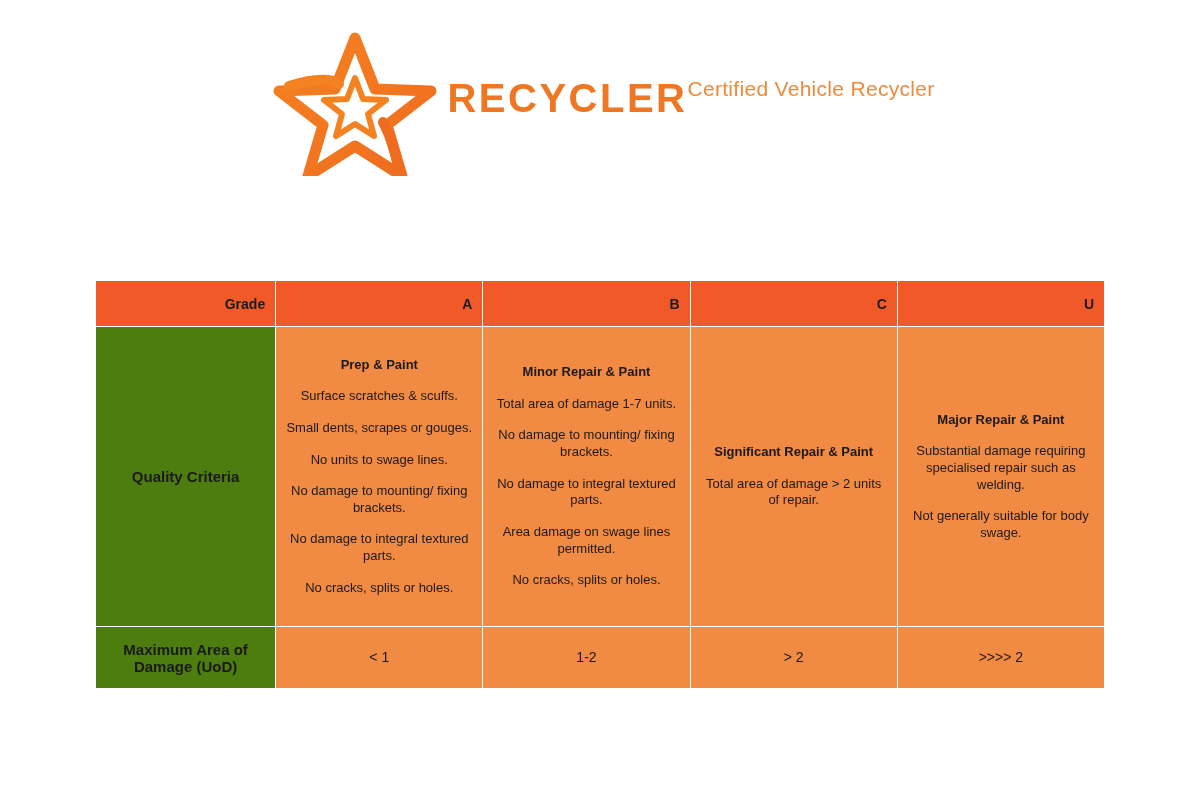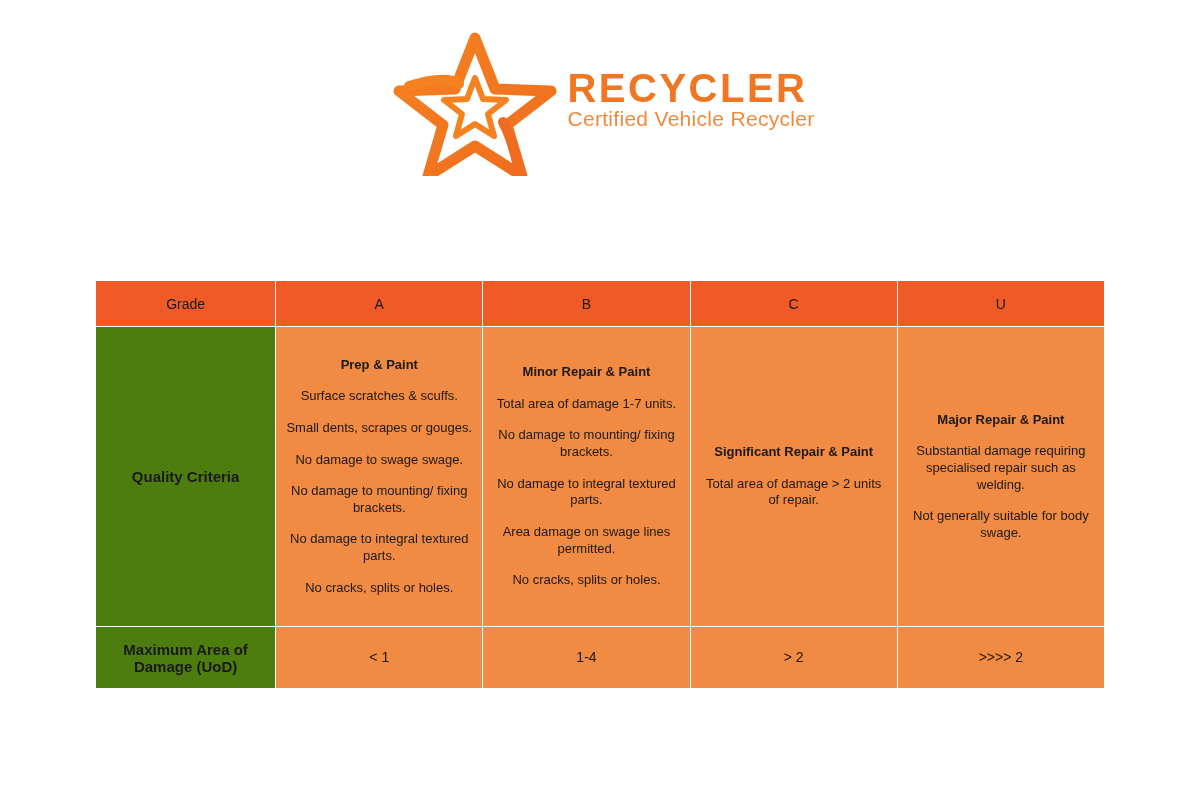--- a/index.html
+++ b/index.html
@@ -37,21 +37,20 @@
     gap: 2px;
   }
   #logo-mark {
     width: 180px;
     height: 150px;
     flex: 0 0 auto;
     position: relative;
   }
   #logo-text {
     display: flex;
-    flex-direction: column;
     justify-content: center;
     padding-bottom: 6px;
   }
   #logo-title {
     font-size: 40px;
     font-weight: bold;
     letter-spacing: 2.5px;
     color: #ef7622;
     line-height: 1;
   }
@@ -88,22 +87,22 @@
   #grading-table td, #grading-table th {
     border: 1px solid #ffffff;
     vertical-align: middle;
     padding: 6px 10px;
   }
 
   .hdr-cell {
     background: #f05a28;
     color: #1a1a1a;
     font-size: 14px;
-    font-weight: normal;
-    text-align: center;
+    font-weight: bold;
+    text-align: right;
     height: 46px;
   }
   .row-label {
     background: #4d7c0f;
     color: #1a1a1a;
     font-size: 15px;
     font-weight: bold;
     text-align: center;
   }
   .body-cell {
@@ -175,21 +174,21 @@
         <th class="hdr-cell">U</th>
       </tr>
     </thead>
     <tbody>
       <tr>
         <td class="row-label">Quality Criteria</td>
         <td class="body-cell qc-cell">
             <p class="bold">Prep &amp; Paint</p>
             <p>Surface scratches &amp; scuffs.</p>
             <p>Small dents, scrapes or gouges.</p>
-            <p>No damage to swage swage.</p>
+            <p>No units to swage lines.</p>
             <p>No damage to mounting/ fixing brackets.</p>
             <p>No damage to integral textured parts.</p>
             <p>No cracks, splits or holes.</p>
           </td>
         <td class="body-cell qc-cell">
             <p class="bold">Minor Repair &amp; Paint</p>
             <p>Total area of damage 1-7 units.</p>
             <p>No damage to mounting/ fixing brackets.</p>
             <p>No damage to integral textured parts.</p>
             <p>Area damage on swage lines permitted.</p>
@@ -204,21 +203,21 @@
             <p>Substantial damage requiring specialised repair such as welding.</p>
             <p>Not generally suitable for body swage.</p>
           </td>
       </tr>
       <tr>
         <td class="row-label">Maximum Area of Damage (UoD)</td>
         <td class="body-cell max-cell">
             <p>&lt; 1</p>
           </td>
         <td class="body-cell max-cell">
-            <p>1-4</p>
+            <p>1-2</p>
           </td>
         <td class="body-cell max-cell">
             <p>&gt; 2</p>
           </td>
         <td class="body-cell max-cell">
             <p>&gt;&gt;&gt;&gt; 2</p>
           </td>
       </tr>
     </tbody>
   </table>

